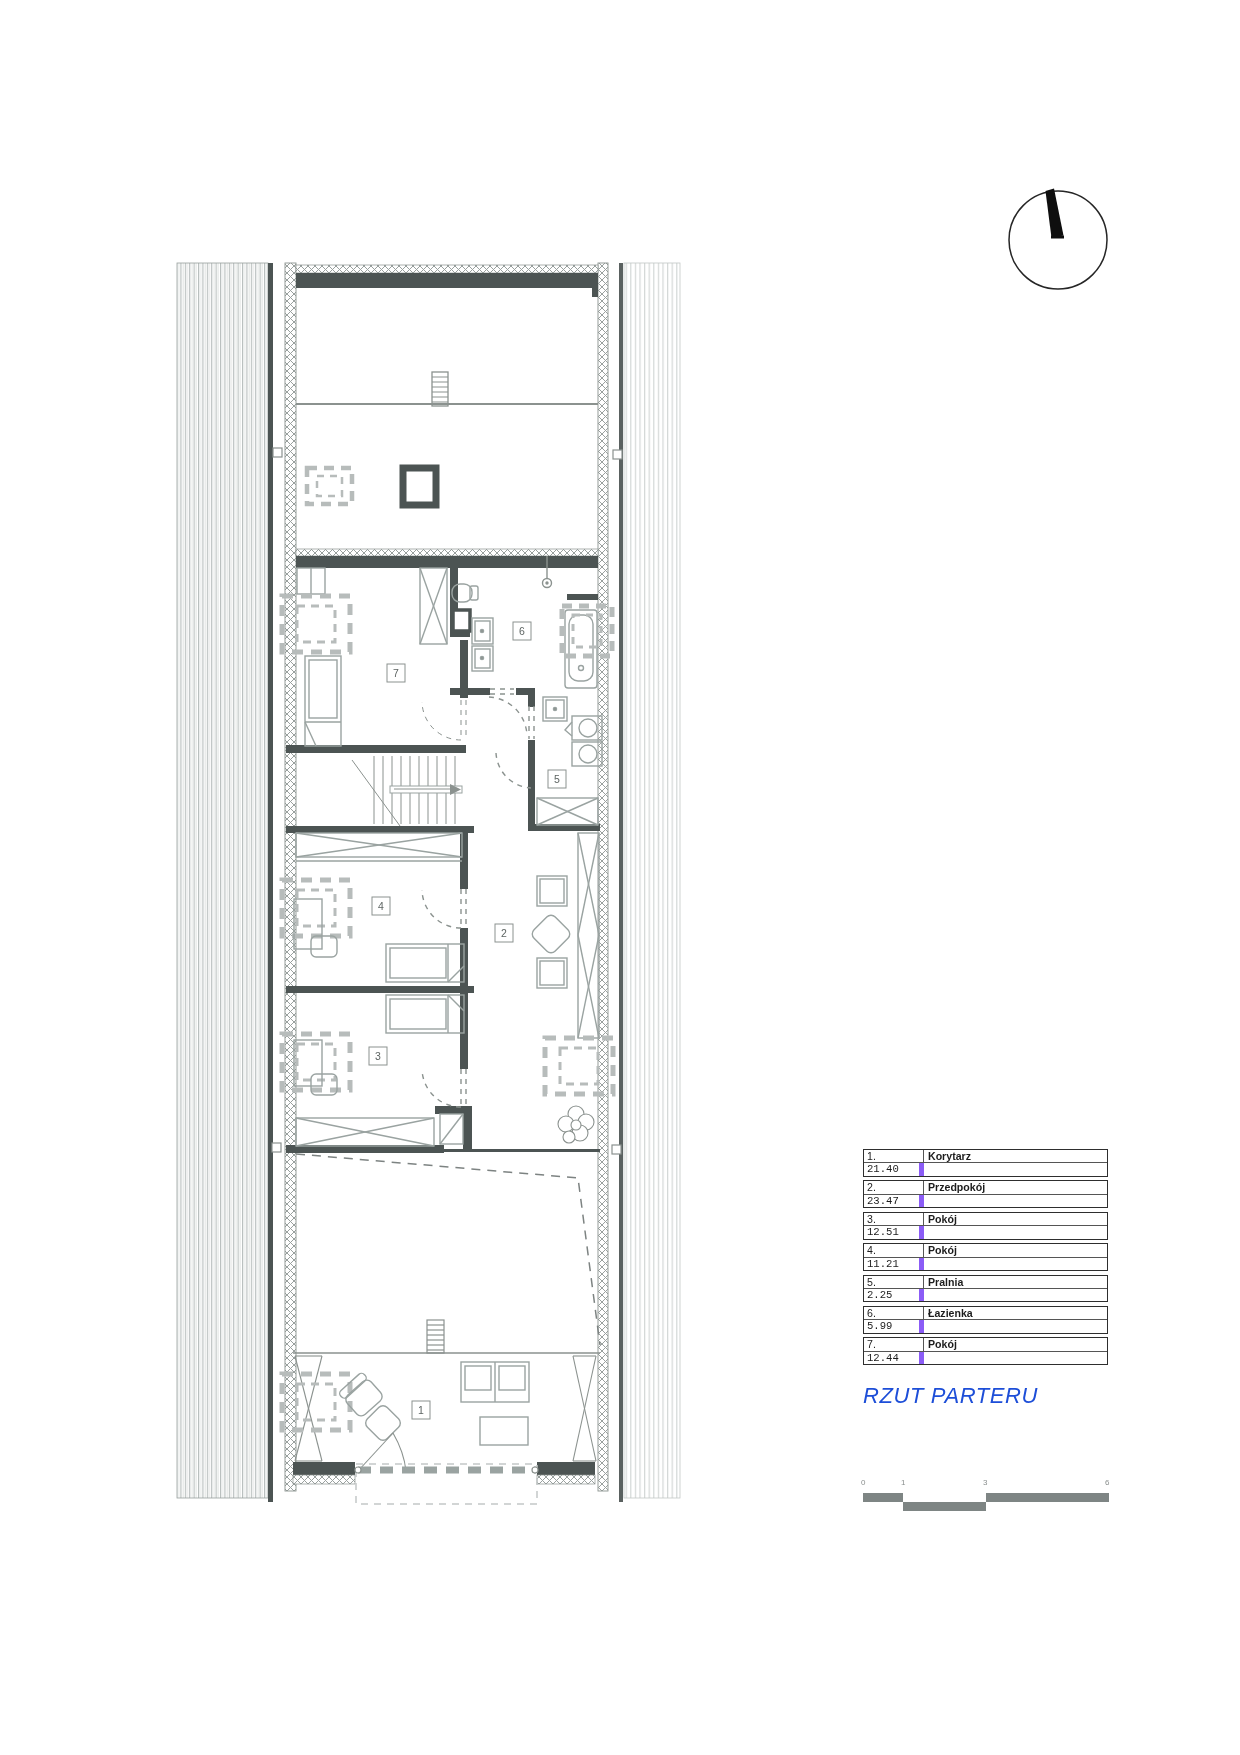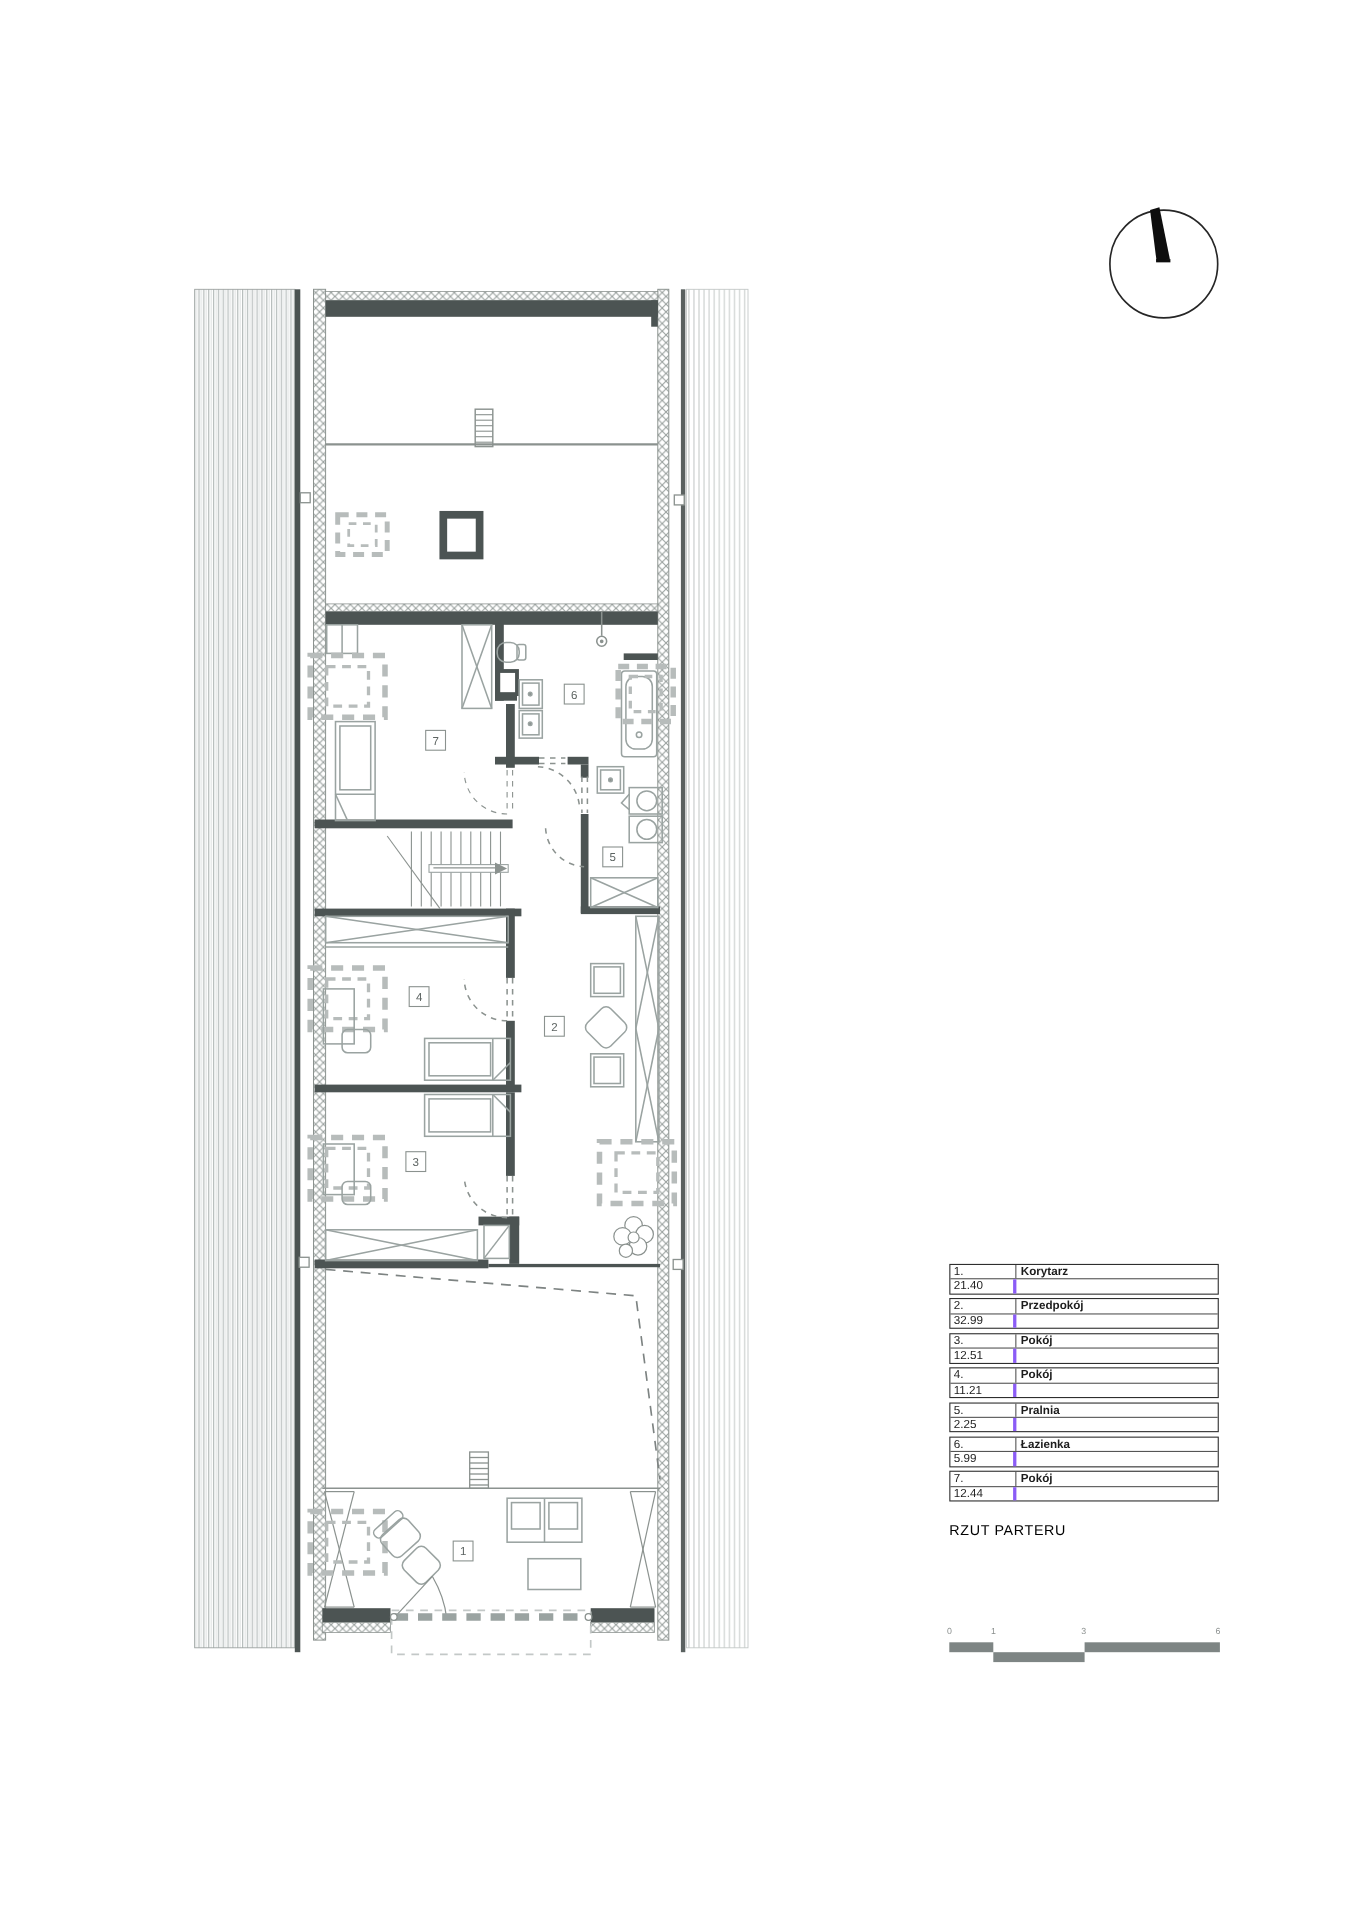--- a/index.html
+++ b/index.html
@@ -7,24 +7,24 @@
   #page{position:relative;width:1240px;height:1755px;background:#fff;overflow:hidden;}
   #plan-svg{position:absolute;left:0;top:0;width:1240px;height:1755px;}
 
   
   .legend{position:absolute;left:863px;top:1149px;width:245px;}
   .legend-block{box-sizing:border-box;width:245px;border:1.4px solid #2e2e2e;margin-bottom:3.6px;background:#fff;}
   .legend-row{display:flex;height:12.4px;line-height:12.2px;font-size:10.6px;color:#1c1c1c;}
   .legend-row.first{border-bottom:1px solid #555;}
   .cell-num{box-sizing:border-box;width:60px;padding-left:3px;border-right:1px solid #555;}
   .cell-name{box-sizing:border-box;flex:1;padding-left:4px;font-weight:bold;}
-  .cell-area{box-sizing:border-box;width:60px;padding-left:3px;border-right:3px solid #8b5cf6;}
+  .cell-area{box-sizing:border-box;width:60px;padding-left:3px;border-right:5px solid #8b5cf6;font-family:Liberation Mono, monospace;}
   .cell-empty{flex:1;}
 
-  .drawing-title{position:absolute;left:863px;top:1383px;font-size:13px;letter-spacing:0.6px;color:#000000;}
+  .drawing-title{position:absolute;left:863px;top:1383px;font-size:22px;letter-spacing:0.6px;color:#1d4ed8;font-style:italic;}
 
   
   .scalebar{position:absolute;left:0;top:0;}
   .scale-label{position:absolute;font-size:8px;color:#8a8f8e;}
   .scale-seg{position:absolute;height:9px;background:#7e8584;}
 </style>
 </head>
 <body>
 
 <div id="page">
@@ -400,21 +400,21 @@
           <div class="cell-area">21.40</div>
           <div class="cell-empty"></div>
         </div>
   </div>
   <div class="legend-block">
     <div class="legend-row first">
           <div class="cell-num">2.</div>
           <div class="cell-name">Przedpokój</div>
         </div>
     <div class="legend-row">
-          <div class="cell-area">32.99</div>
+          <div class="cell-area">23.47</div>
           <div class="cell-empty"></div>
         </div>
   </div>
   <div class="legend-block">
     <div class="legend-row first">
           <div class="cell-num">3.</div>
           <div class="cell-name">Pokój</div>
         </div>
     <div class="legend-row">
           <div class="cell-area">12.51</div>

